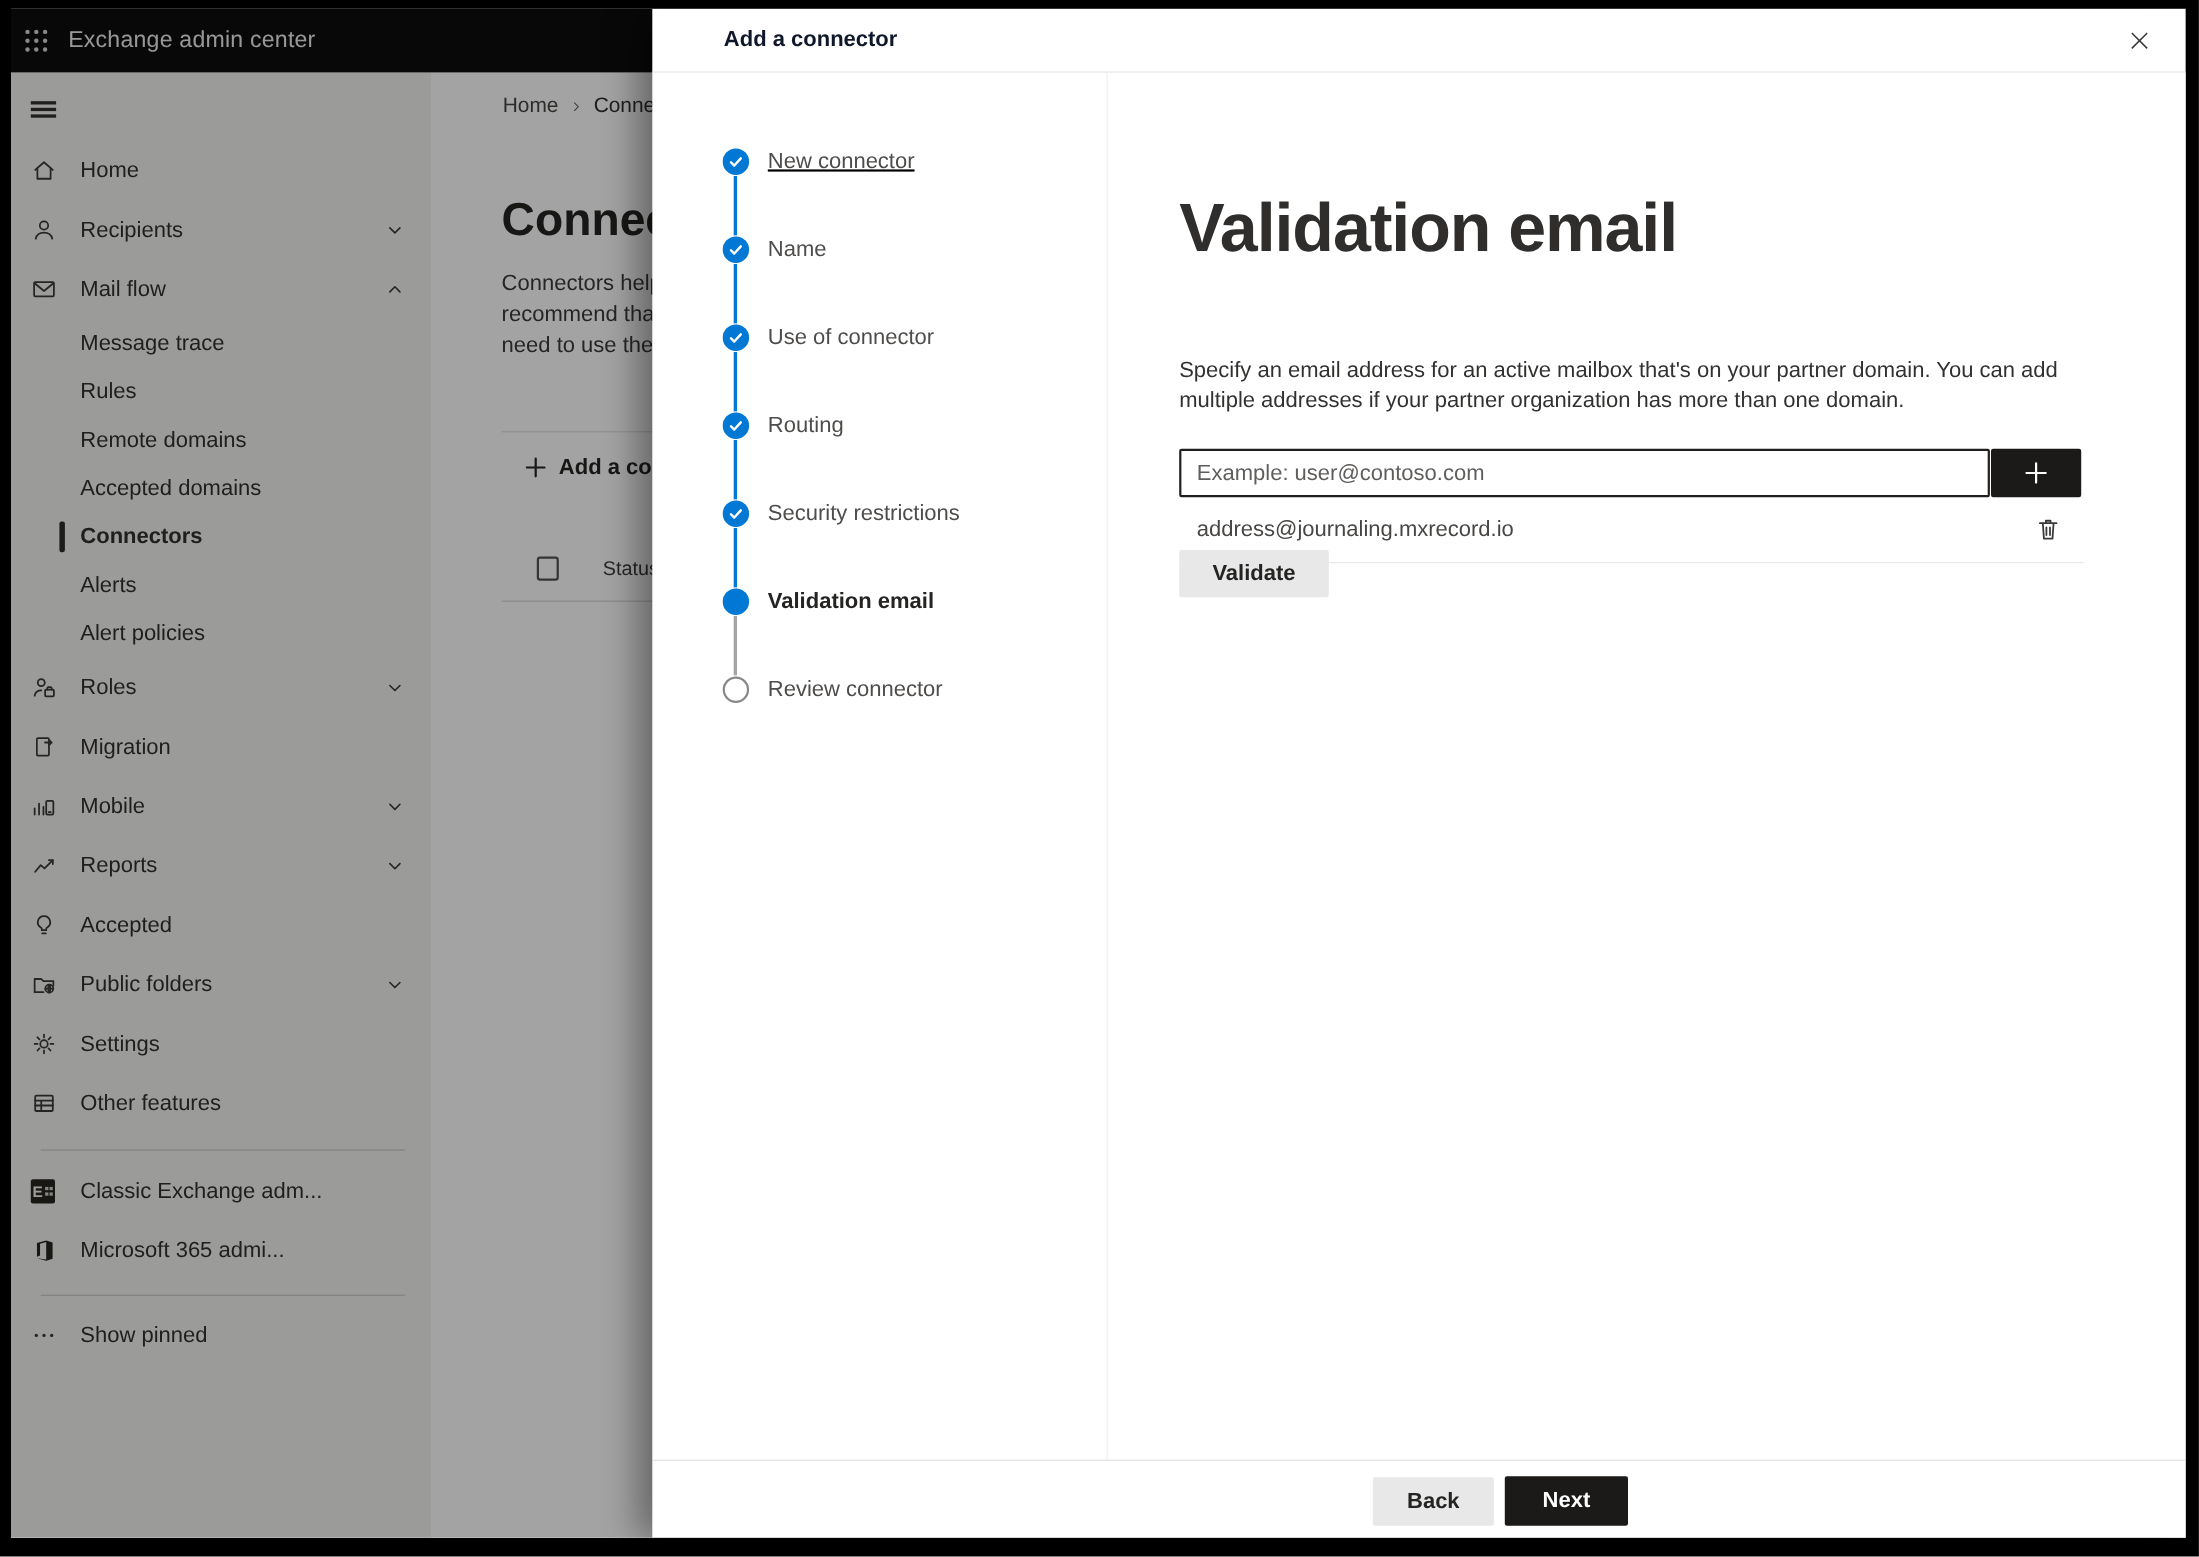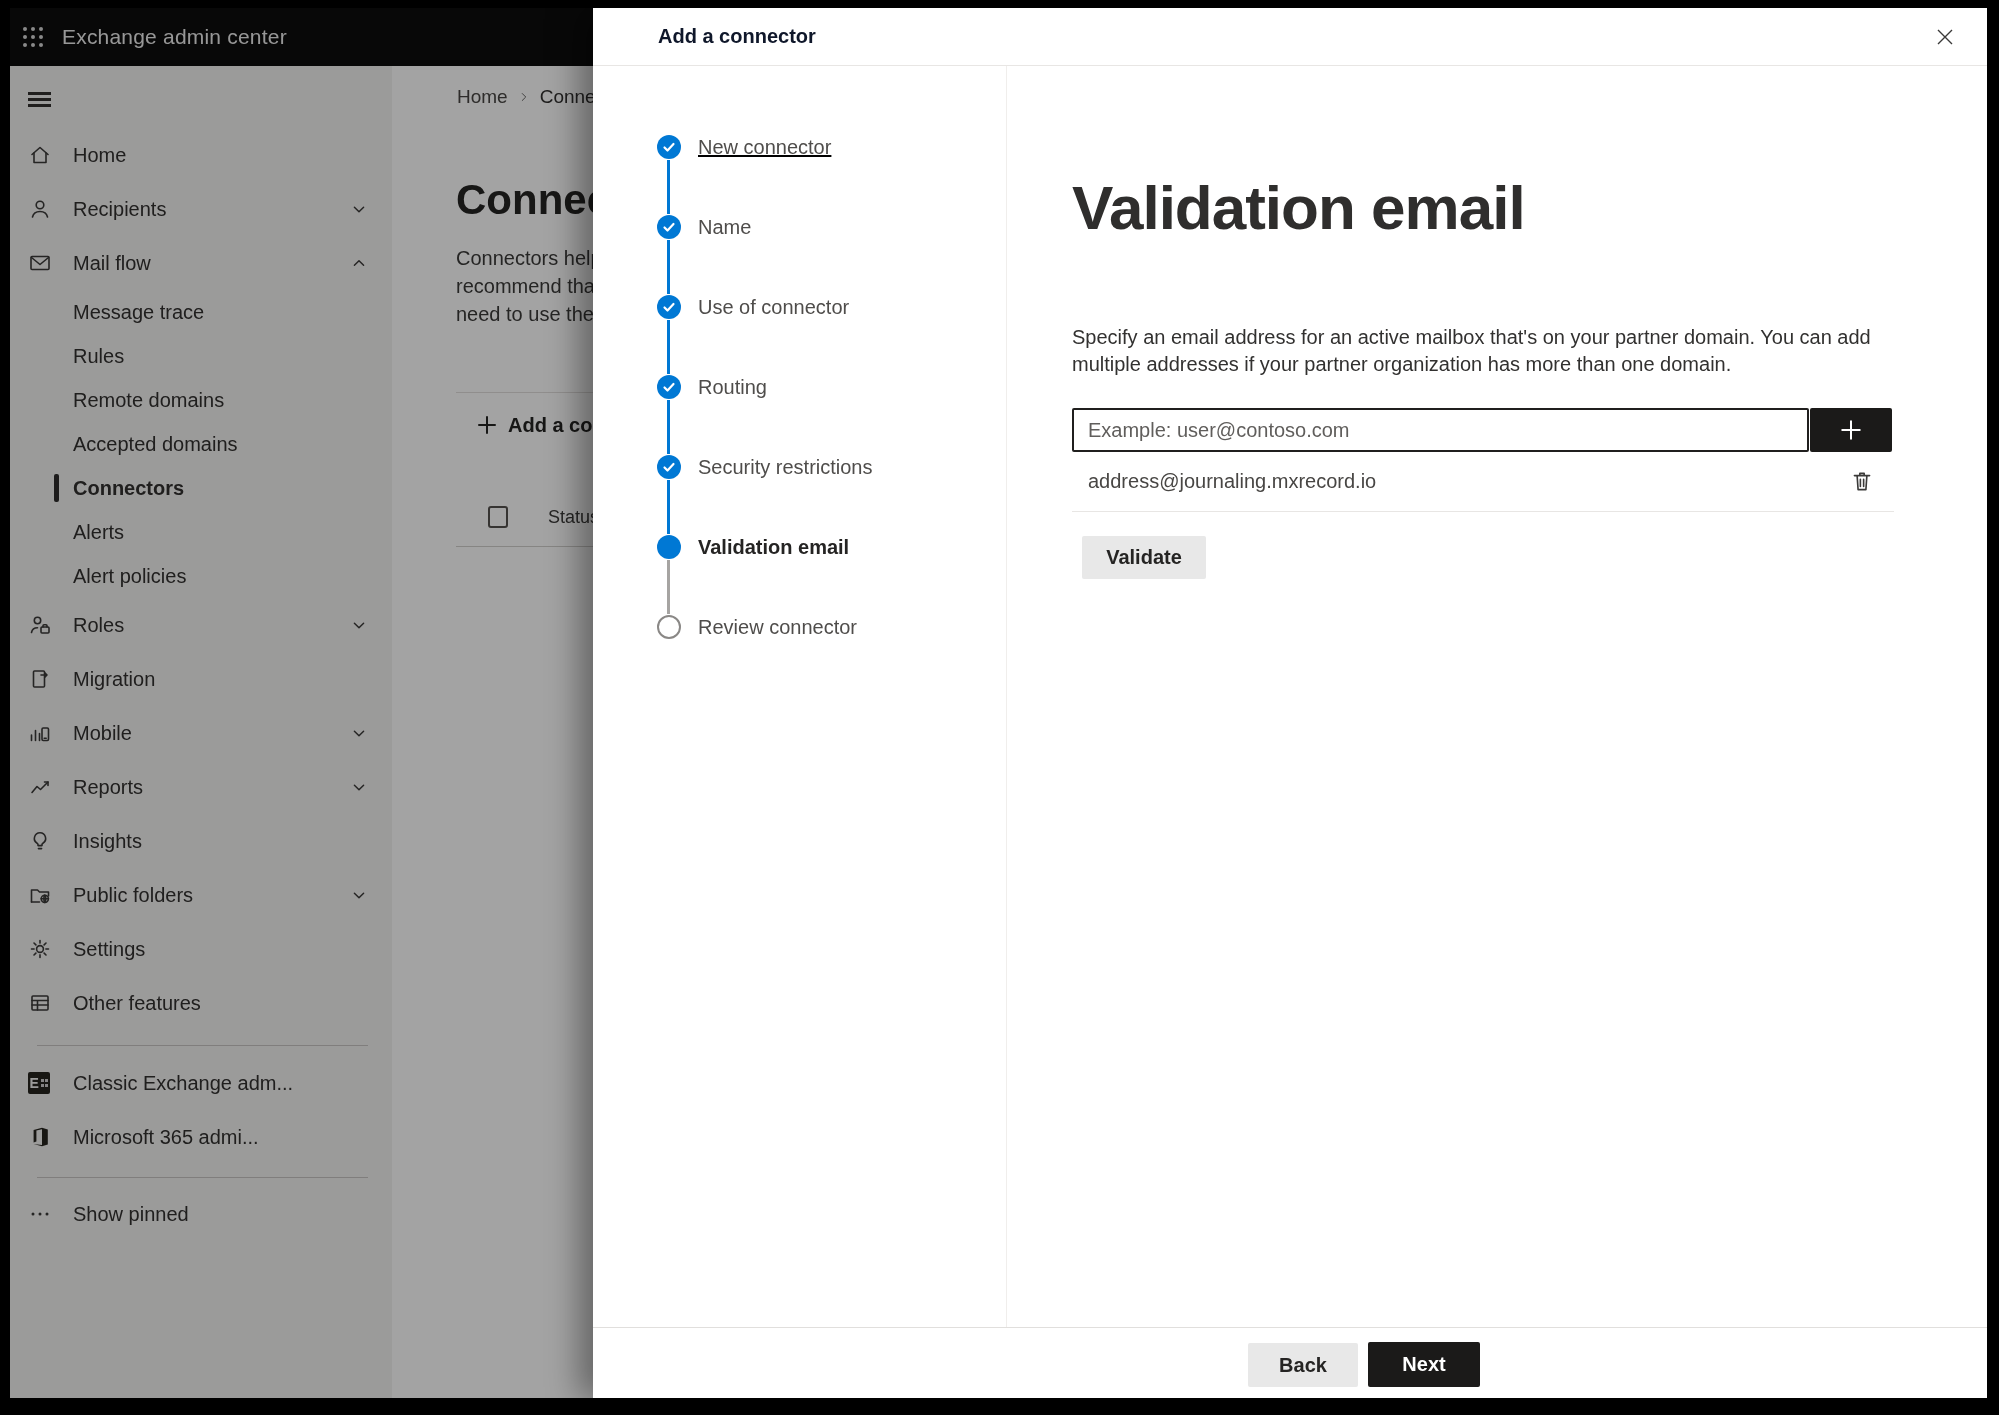--- a/index.html
+++ b/index.html
@@ -69,21 +69,21 @@
   .m-desc { position:absolute; left:479px; top:316px; font-size:20px; line-height:27px; color:#323130; white-space:nowrap; }
   .email-input { position:absolute; left:479px; top:400px; width:737px; height:44px; border:2px solid #201f1e; border-radius:2px; padding:4px 14px; font-size:20px; color:#323130; font-family:"Liberation Sans", sans-serif; outline:none; background:#fff; }
   .email-input::placeholder { color:#605e5c; }
   .plus-btn { position:absolute; left:1217px; top:400px; width:82px; height:44px; background:#1b1a19; border:none; border-radius:2px; cursor:pointer; display:flex; align-items:center; justify-content:center; }
   .addr { position:absolute; left:495px; top:462px; font-size:20px; color:#484644; }
   .trash-btn { position:absolute; left:1254px; top:458px; width:30px; height:30px; background:none; border:none; cursor:pointer; display:flex; align-items:center; justify-content:center; }
   .row-div { position:absolute; left:479px; top:503px; width:822px; height:1px; background:#e8e6e4; }
   .btn { border:none; border-radius:2px; font-family:"Liberation Sans", sans-serif; font-size:20px; font-weight:700; cursor:pointer; }
   .btn.light { background:#e8e8e8; color:#252423; }
   .btn.dark { background:#1b1a19; color:#fff; }
-  .validate { position:absolute; left:479px; top:528px; width:124px; height:43px;margin-left:10px; }
+  .validate { position:absolute; left:479px; top:492px; width:136px; height:43px; }
   .m-footline { position:absolute; left:0; top:1319px; width:100%; height:1px; background:#e1dfdd; }
   .back { position:absolute; left:655px; top:1335px; width:110px; height:44px; }
   .next { position:absolute; left:775px; top:1334px; width:112px; height:45px; }
 </style>
 </head>
 <body>
 
 <div class="screen">
 
   <div class="topbar">
@@ -203,21 +203,21 @@
         <svg class="chev icon" viewBox="0 0 24 24">
             <path d="m7 10 5 5 5-5"></path>
           </svg>
       </div>
 
       <div class="nav-item">
         <svg class="ic icon" viewBox="0 0 24 24">
             <path d="M12 3.8a5.6 5.6 0 0 1 2.9 10.4c-.5.3-.9.8-.9 1.4v1h-4v-1c0-.6-.4-1.1-.9-1.4A5.6 5.6 0 0 1 12 3.8Z"></path>
             <path d="M10.4 19.6h3.2"></path>
           </svg>
-        <span>Insights</span>
+        <span>Accepted</span>
       </div>
 
 
       <div class="nav-item">
         <svg class="ic icon" viewBox="0 0 24 24">
             <path d="M3.5 19v-12h6l2 2h9v4"></path>
             <path d="M3.5 19h8"></path>
             <circle cx="16.8" cy="15.8" r="3.6"></circle>
             <path d="M13.2 15.8h7.2M16.8 12.2c1.3 1.2 1.3 6 0 7.2-1.3-1.2-1.3-6 0-7.2Z"></path>
           </svg>

